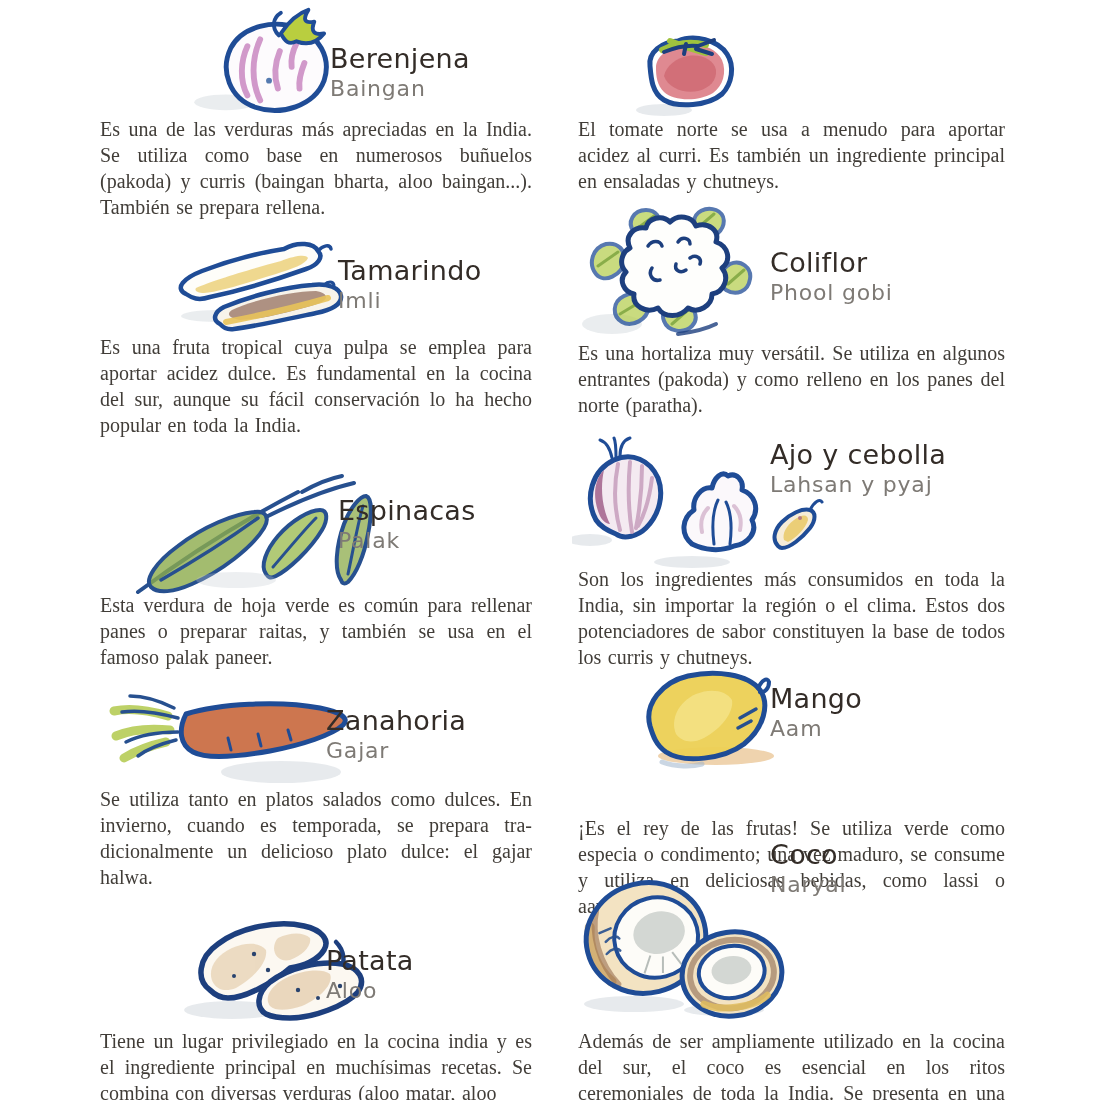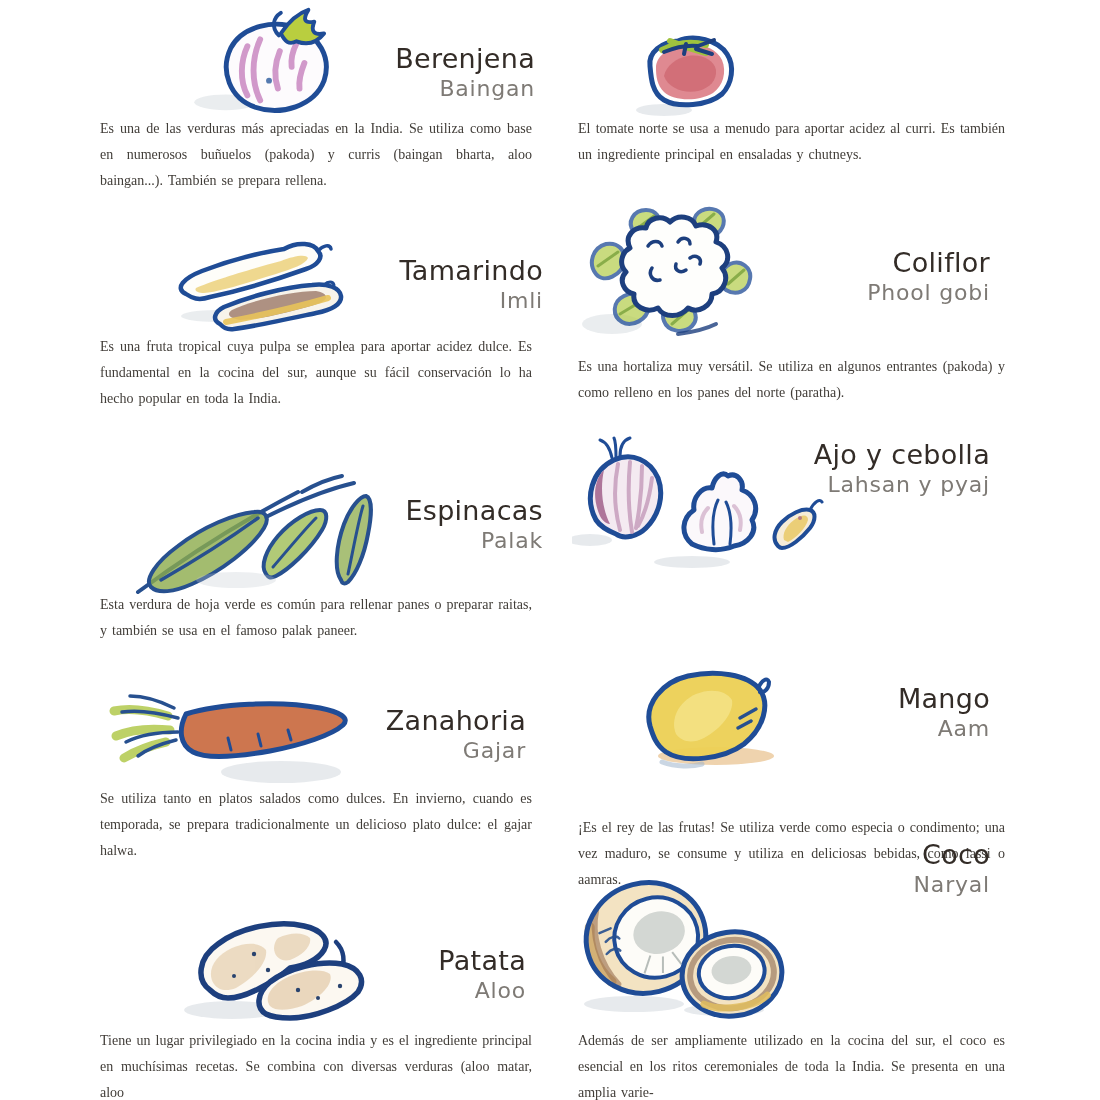--- a/index.html
+++ b/index.html
@@ -7,42 +7,42 @@
     position:relative;
     width:1100px;height:1100px;
     background:#ffffff;
     overflow:hidden;
     font-family:"Liberation Serif", serif;
   }
   .entry-illus{position:absolute;}
   .entry-illus svg{display:block;width:100%;height:100%;}
   .entry-caption{
     position:absolute;
-    text-align:right;
+    text-align:left;
     font-family:"DejaVu Sans", sans-serif;
   }
   .entry-title{
     font-size:27px;
     line-height:30px;
     color:#332c27;
     letter-spacing:.3px;
     font-weight:500;
   }
   .entry-subtitle{
     font-size:22px;
     line-height:26px;
     color:#7e7a75;
     letter-spacing:.8px;
     margin-top:2px;
     font-weight:400;
   }
   .entry-body{
     position:absolute;
     margin:0;
-    font-size:14px;
+    font-size:20px;
     line-height:26px;
     color:#413d38;
     text-align:justify;
     word-spacing:1.5px;
   }
 </style>
 </head>
 <body>
 
 <div id="page">
@@ -218,21 +218,21 @@
         <path d="M94,62 C92,68 98,72 104,68"></path>
         <path d="M108,56 C114,52 120,56 118,62"></path>
       </g>
       <path d="M96,132 C112,130 126,126 134,122" fill="none" stroke="#1d3f7e" stroke-width="4" stroke-linecap="round" opacity="0.8"></path>
     </svg>
   </div>
   <div class="entry-caption" style="left:770px;top:248px;width:220px;">
     <div class="entry-title">Coliflor</div>
     <div class="entry-subtitle">Phool gobi</div>
   </div>
-  <p class="entry-body" style="left:578px;top:354px;width:427px;">Es una hortaliza muy versátil. Se utiliza en algunos entrantes (pakoda) y como relleno en los panes del norte (paratha).</p>
+  <p class="entry-body" style="left:578px;top:340px;width:427px;">Es una hortaliza muy versátil. Se utiliza en algunos entrantes (pakoda) y como relleno en los panes del norte (paratha).</p>
 
   <div class="entry-illus" style="left:572px;top:436px;width:252px;height:138px;">
     <svg viewBox="0 0 252 138" xmlns="http://www.w3.org/2000/svg">
       <ellipse cx="120" cy="126" rx="38" ry="6" fill="#c3cad2" opacity="0.4"></ellipse>
       <ellipse cx="18" cy="104" rx="22" ry="6" fill="#c3cad2" opacity="0.4"></ellipse>
       <path d="M24,84 C12,62 20,34 42,24 C60,16 78,24 86,42 C92,58 88,78 74,92 C66,100 52,104 44,98 C34,94 28,90 24,84 Z" fill="#f4eaf1" stroke="#1f4c96" stroke-width="5" stroke-linecap="round" stroke-linejoin="round"></path>
       <path d="M28,80 C20,62 22,44 32,34 C28,52 30,72 38,88 C34,88 30,84 28,80 Z" fill="#9c5784" opacity="0.8"></path>
       <g stroke="#c79ebd" stroke-width="4" fill="none" stroke-linecap="round" opacity="0.85">
         <path d="M46,28 C42,48 42,72 48,94"></path>
         <path d="M58,26 C56,48 56,72 60,96"></path>
@@ -256,20 +256,21 @@
       <path d="M206,110 C200,104 202,94 210,86 C218,78 230,72 238,74 C244,76 244,84 238,92 C230,102 218,112 210,112 C208,112 207,111 206,110 Z" fill="#f6ecd8" stroke="#1f4c96" stroke-width="4" stroke-linecap="round" stroke-linejoin="round"></path>
       <path d="M212,104 C210,98 214,90 222,84 C230,78 236,78 236,84 C234,92 224,102 216,106 Z" fill="#e9c75f" opacity="0.8"></path>
       <path d="M238,74 C242,66 248,62 250,66" fill="none" stroke="#1f4c96" stroke-width="3" stroke-linecap="round"></path>
       <circle cx="228" cy="82" r="2" fill="#9c5784" opacity="0.7"></circle>
     </svg>
   </div>
   <div class="entry-caption" style="left:770px;top:440px;width:220px;">
     <div class="entry-title">Ajo y cebolla</div>
     <div class="entry-subtitle">Lahsan y pyaj</div>
   </div>
+  <p class="entry-body" style="left:578px;top:566px;width:427px;">Son los ingredientes más consumidos en toda la India, sin importar la región o el clima. Estos dos potenciadores de sabor constituyen la base de todos los curris y chutneys.</p>
 
   <div class="entry-illus" style="left:636px;top:664px;width:152px;height:112px;">
     <svg viewBox="0 0 152 112" xmlns="http://www.w3.org/2000/svg">
       <ellipse cx="80" cy="92" rx="58" ry="9" fill="#dfa85e" opacity="0.5"></ellipse>
       <path d="M14,62 C8,40 26,18 52,12 C80,6 112,10 124,26 C134,40 128,64 108,80 C88,95 48,100 30,88 C20,81 17,72 14,62 Z" fill="#ecd054" opacity="0.95"></path>
       <path d="M40,70 C34,56 42,38 60,30 C74,24 90,26 96,36 C98,48 86,64 68,74 C56,80 46,78 40,70 Z" fill="#f4e38a" opacity="0.8"></path>
       <path d="M14,62 C8,40 26,18 52,12 C80,6 112,10 124,26 C134,40 128,64 108,80 C88,95 48,100 30,88 C20,81 17,72 14,62 Z" fill="none" stroke="#1f4c96" stroke-width="5" stroke-linecap="round" stroke-linejoin="round"></path>
       <path d="M122,24 C126,16 131,13 133,18 C133,24 129,29 124,28" fill="none" stroke="#1f4c96" stroke-width="4" stroke-linecap="round"></path>
       <g stroke="#27508f" stroke-width="3.5" fill="none" stroke-linecap="round">
         <path d="M104,54 L120,45"></path>

